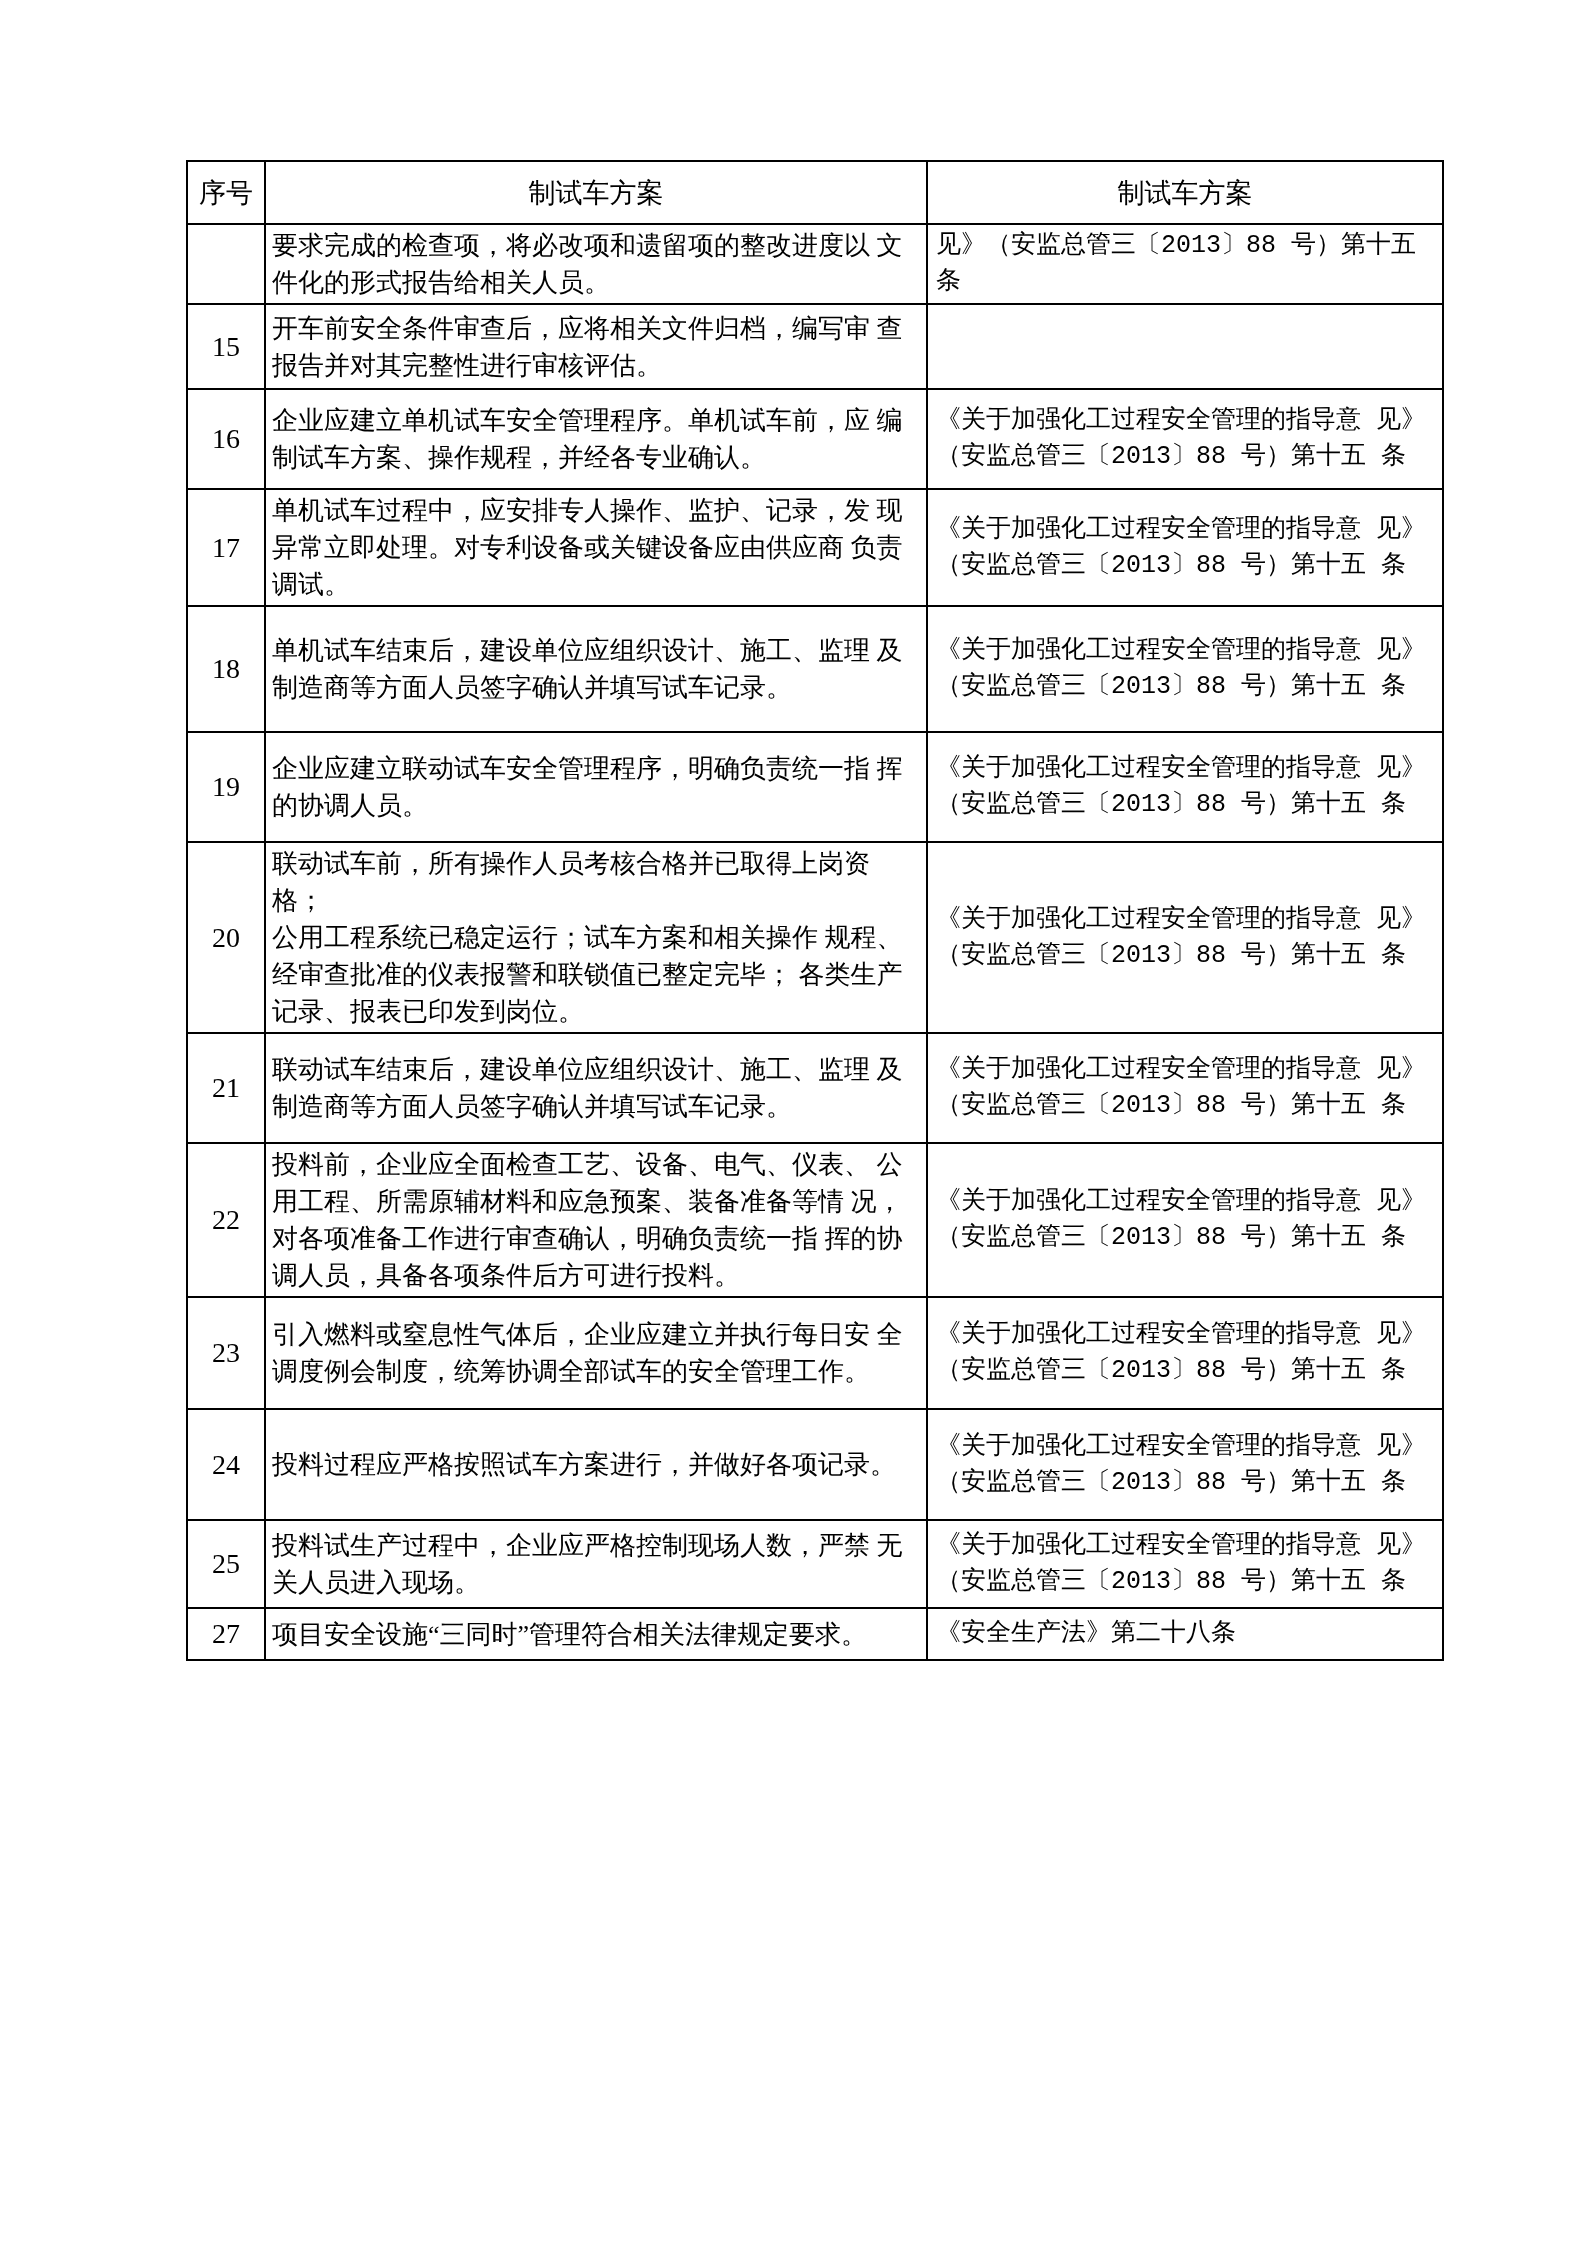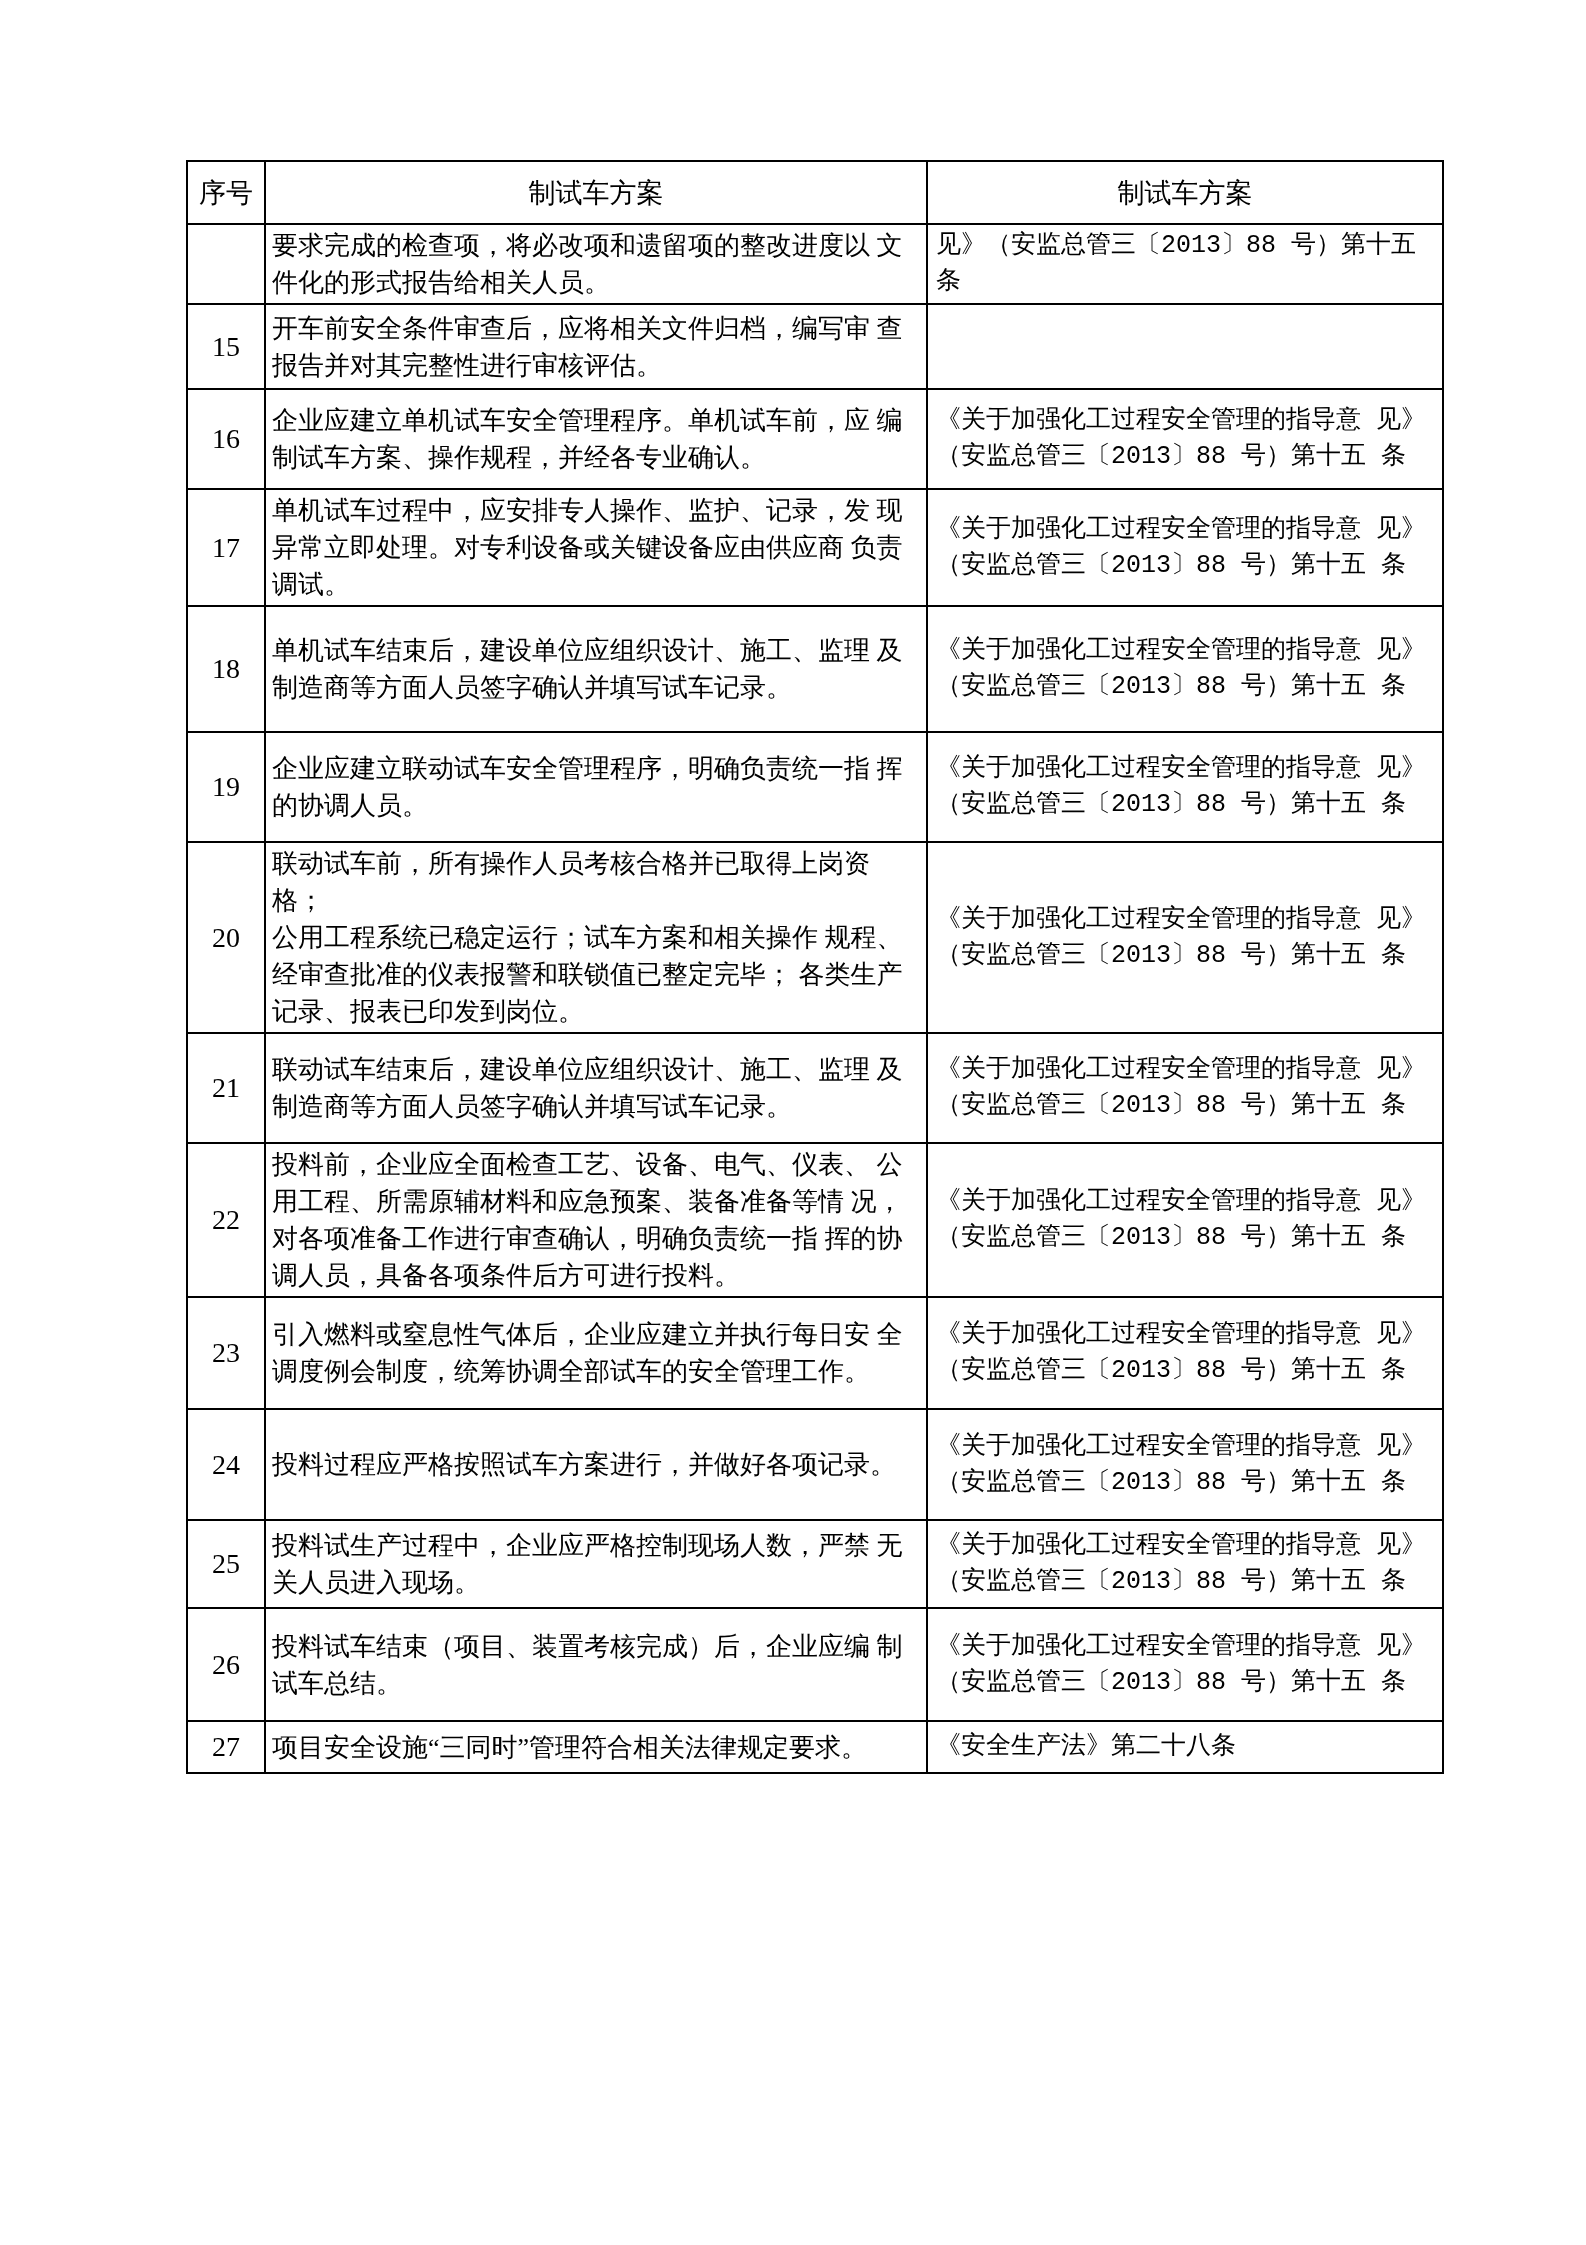--- a/index.html
+++ b/index.html
@@ -155,27 +155,20 @@
         <td class="basis">《关于加强化工过程安全管理的指导意 见》
 （安监总管三〔2013〕88 号）第十五 条</td>
       </tr>
       <tr style="height:88px">
         <td class="num">25</td>
         <td class="content">投料试生产过程中，企业应严格控制现场人数，严禁 无
 关人员进入现场。</td>
         <td class="basis">《关于加强化工过程安全管理的指导意 见》
 （安监总管三〔2013〕88 号）第十五 条</td>
       </tr>
-      <tr style="height:113px">
-        <td class="num">26</td>
-        <td class="content">投料试车结束（项目、装置考核完成）后，企业应编 制
-试车总结。</td>
-        <td class="basis">《关于加强化工过程安全管理的指导意 见》
-（安监总管三〔2013〕88 号）第十五 条</td>
-      </tr>
       <tr style="height:52px">
         <td class="num">27</td>
         <td class="content">项目安全设施“三同时”管理符合相关法律规定要求。</td>
         <td class="basis">《安全生产法》第二十八条</td>
       </tr>
     </tbody>
   </table>
 </div>
 
 </body></html>

